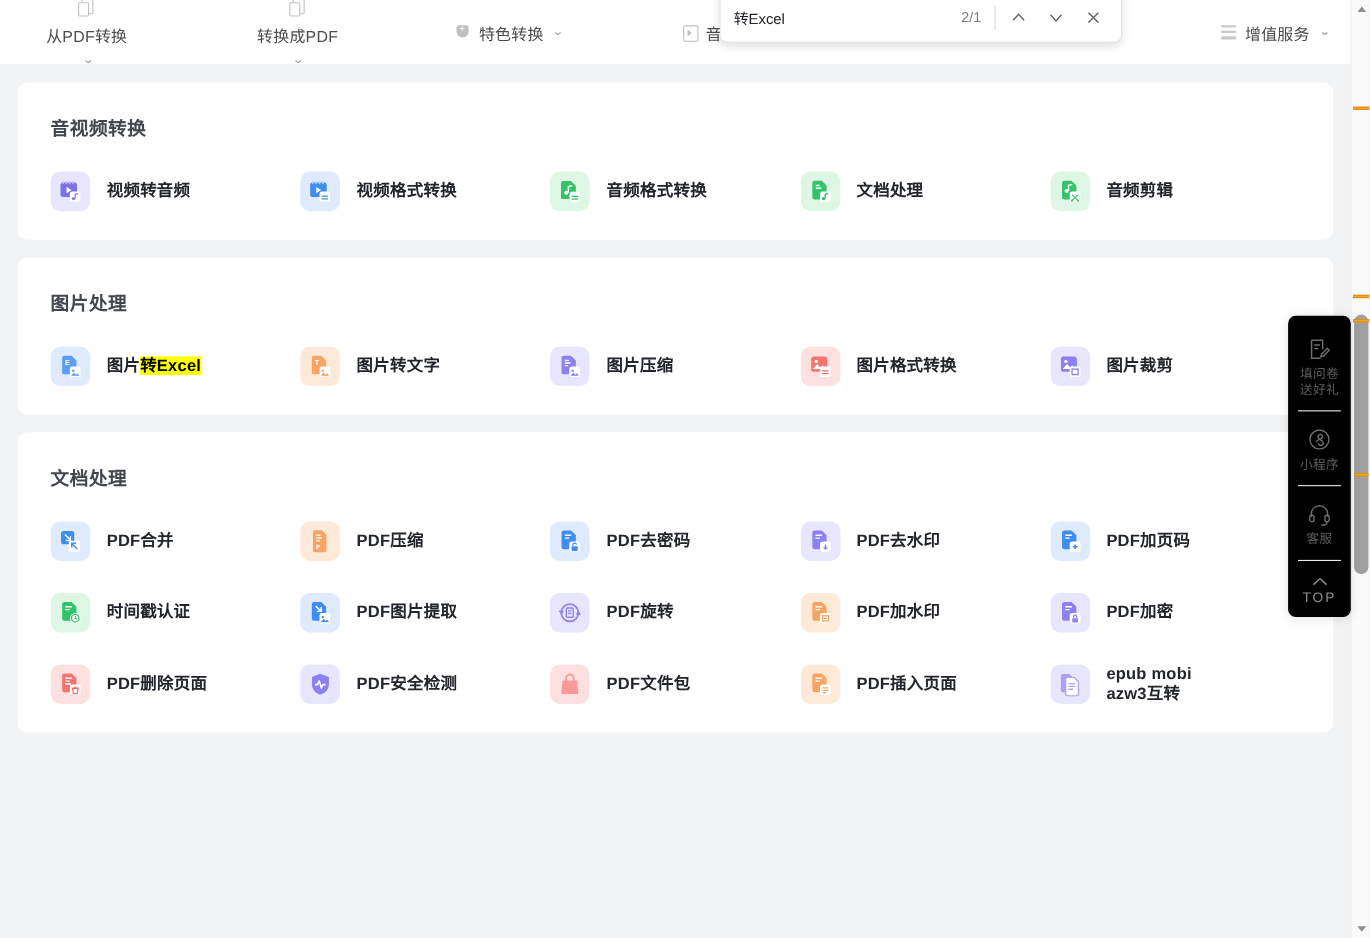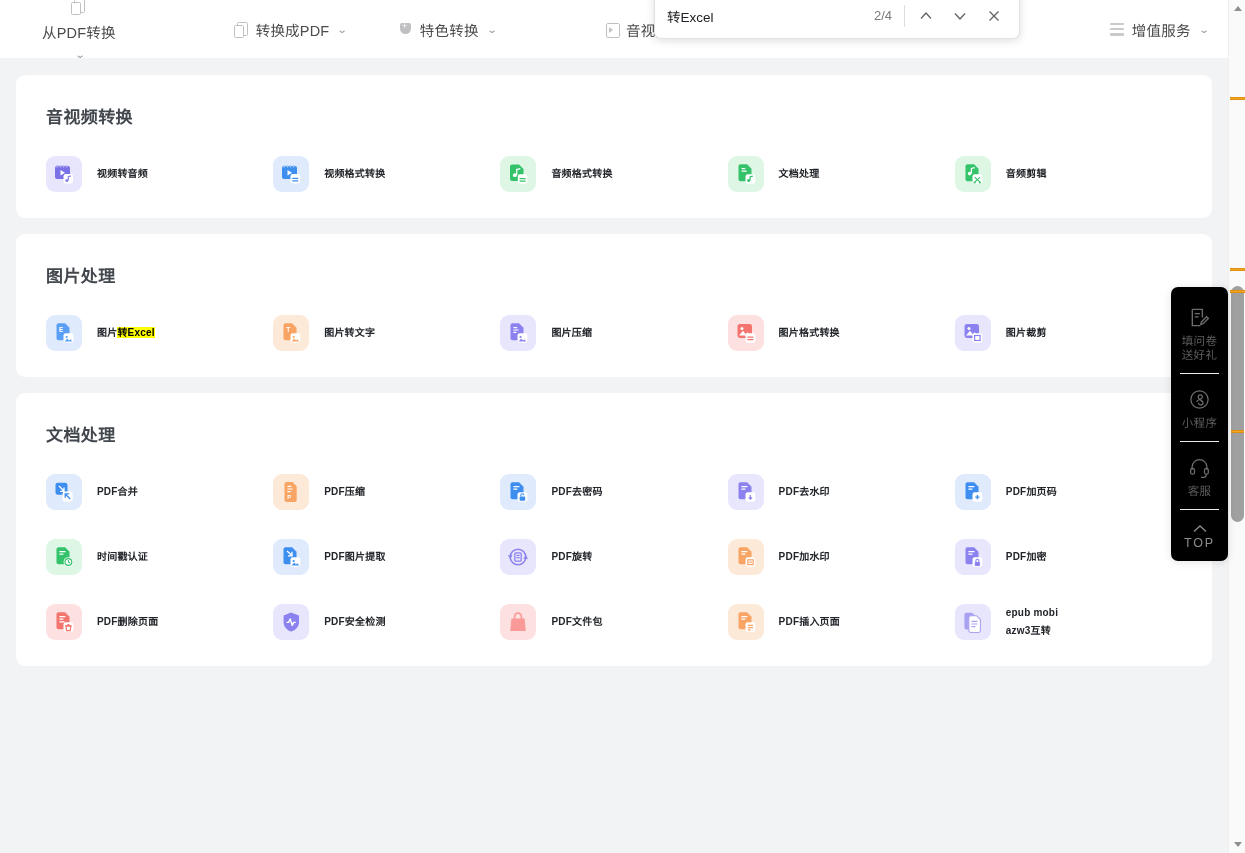--- a/index.html
+++ b/index.html
@@ -41,21 +41,21 @@
     display: flex;
     align-items: center;
     gap: 7px;
     color: #4b4b4b;
     font-size: 14.5px;
     white-space: nowrap;
     cursor: pointer;
   }
   .nav-item .nlabel { letter-spacing: .2px; }
   .nav-gap-1 { margin-right: 118px; flex-direction: column; }
-  .nav-gap-2 { margin-right: 51px; }
+  .nav-gap-2 { margin-right: 106px; flex-direction: column; }
   .nav-gap-3 { margin-right: 108px; }
   .nav-spacer { flex: 1; }
   .nav-icon {
     width: 15px; height: 15px;
     display: inline-block;
     flex: 0 0 auto;
     position: relative;
     opacity: .72;
   }
   .nav-caret {
@@ -194,21 +194,21 @@
     row-gap: 29px;
   }
 
   .tool {
     display: flex;
     align-items: center;
     gap: 15px;
     cursor: pointer;
   }
   .tool-label {
-    font-size: 10px;
+    font-size: 15px;
     font-weight: bold;
     color: #22252a;
     line-height: 18px;
     letter-spacing: .2px;
   }
   .tool-label .hl {
     background: #ffff00;
     color: #000;
   }
 
@@ -371,21 +371,21 @@
           </span>
         <span class="nlabel">增值服务</span>
         <span class="nav-caret">⌄</span>
       </div>
 
     </div>
   </div>
 
   <div class="findbar">
     <input class="find-query" type="text" value="转Excel" style="">
-    <span class="find-count">2/4</span>
+    <span class="find-count">2/1</span>
     <span class="find-sep"></span>
     <div class="find-btn">
       <svg width="16" height="16" viewBox="0 0 16 16" fill="none" stroke="#5f6368" stroke-width="1.3">
         <path d="M3 10.5 L8 5 L13 10.5"></path>
       </svg>
     </div>
     <div class="find-btn">
       <svg width="16" height="16" viewBox="0 0 16 16" fill="none" stroke="#5f6368" stroke-width="1.3">
         <path d="M3 5.5 L8 11 L13 5.5"></path>
       </svg>

